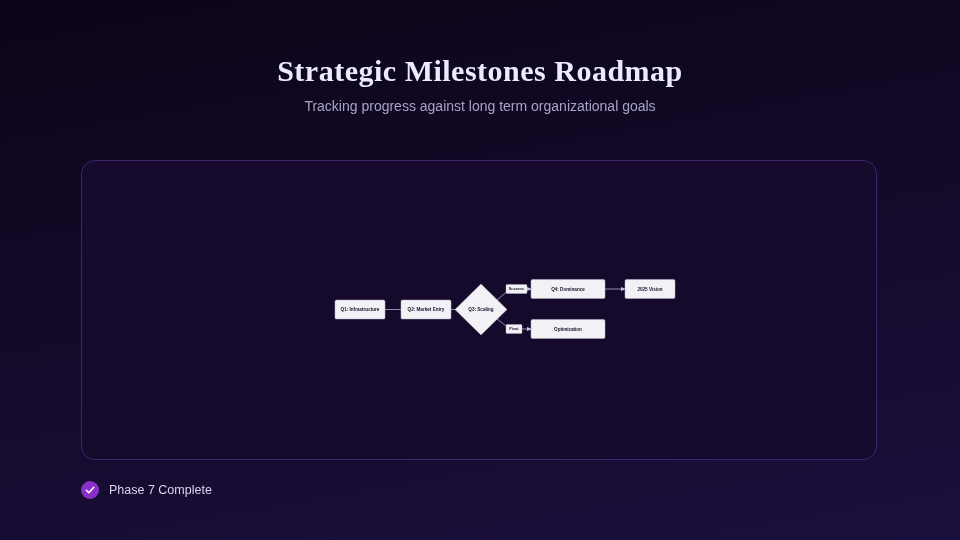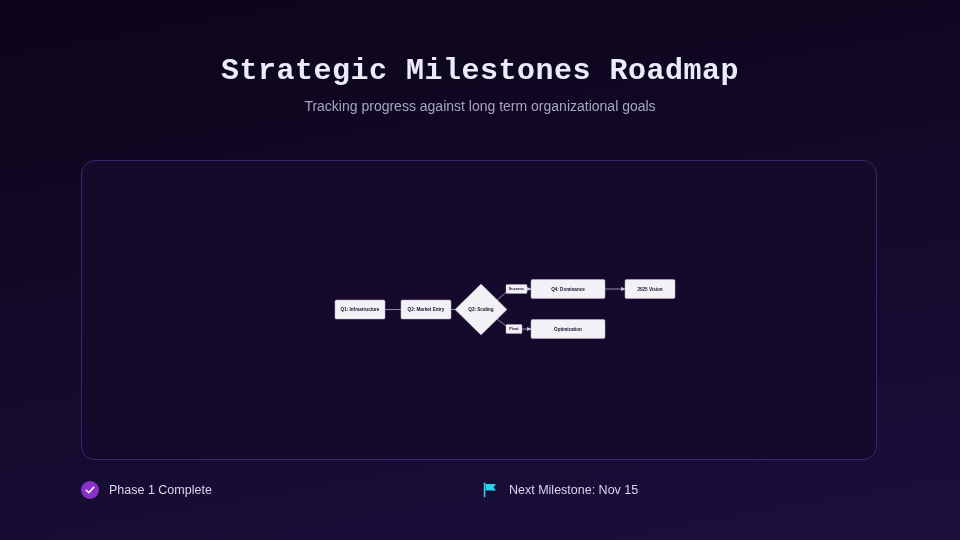--- a/index.html
+++ b/index.html
@@ -24,21 +24,21 @@
   
   .header {
     position: absolute;
     top: 52px;
     left: 0;
     width: 960px;
     text-align: center;
   }
   .title {
     margin: 0;
-    font-family: Liberation Mono, monospace;
+    font-family: Liberation Serif, serif;
     font-size: 30px;
     font-weight: bold;
     letter-spacing: 0.5px;
     color: #eceafd;
     line-height: 38px;
   }
   .subtitle {
     margin: 8px;
     margin-top: 7px;
     font-size: 14px;
@@ -228,29 +228,20 @@
 
   <div class="legend">
 
     <div class="legend-item i0">
       <span class="legend-icon">
         <svg width="18" height="18" viewBox="0 0 18 18">
           <circle cx="9" cy="9" r="9" fill="#8b2fc9"></circle>
           <path d="M5.3 9.2 L7.8 11.7 L12.8 6.2" stroke="#ffffff" stroke-width="1.5" fill="none" stroke-linecap="round" stroke-linejoin="round"></path>
         </svg>
       </span>
-      <span class="legend-text">Phase 1 Complete</span>
+      <span class="legend-text">Phase 7 Complete</span>
     </div>
 
 
-    <div class="legend-item i2">
-      <span class="legend-icon">
-        <svg width="18" height="18" viewBox="0 0 18 18">
-          <path d="M3.6 2.2 L3.6 15.6" stroke="#2ad2e8" stroke-width="1.6" stroke-linecap="round"></path>
-          <path d="M4.6 3 L15 3 L12.6 6.3 L15 9.6 L4.6 9.6 Z" fill="#2ad2e8"></path>
-        </svg>
-      </span>
-      <span class="legend-text">Next Milestone: Nov 15</span>
-    </div>
 
   </div>
 
 </div>
 
 </body></html>

